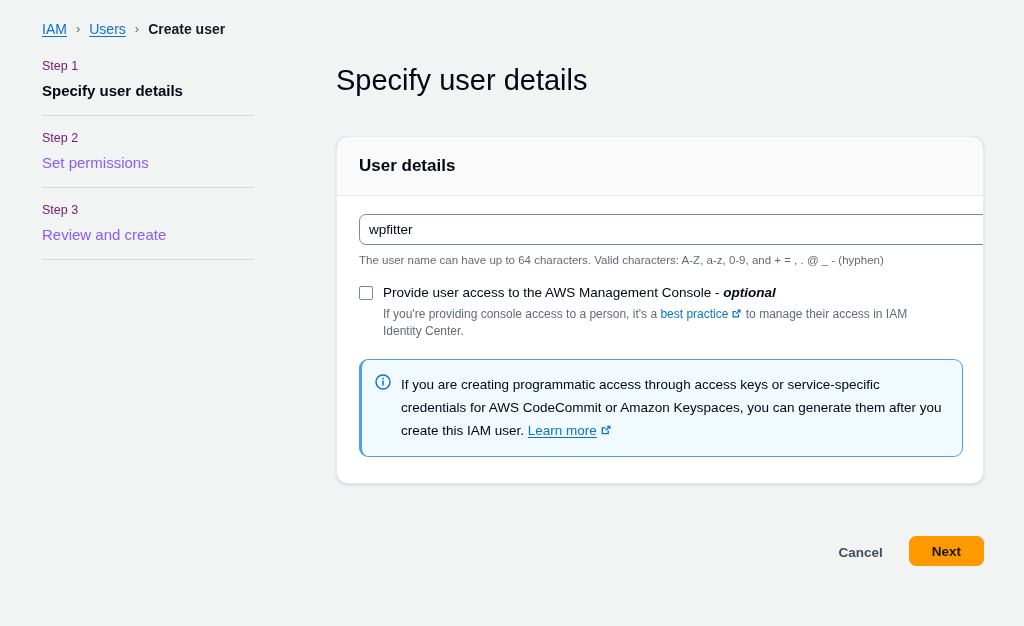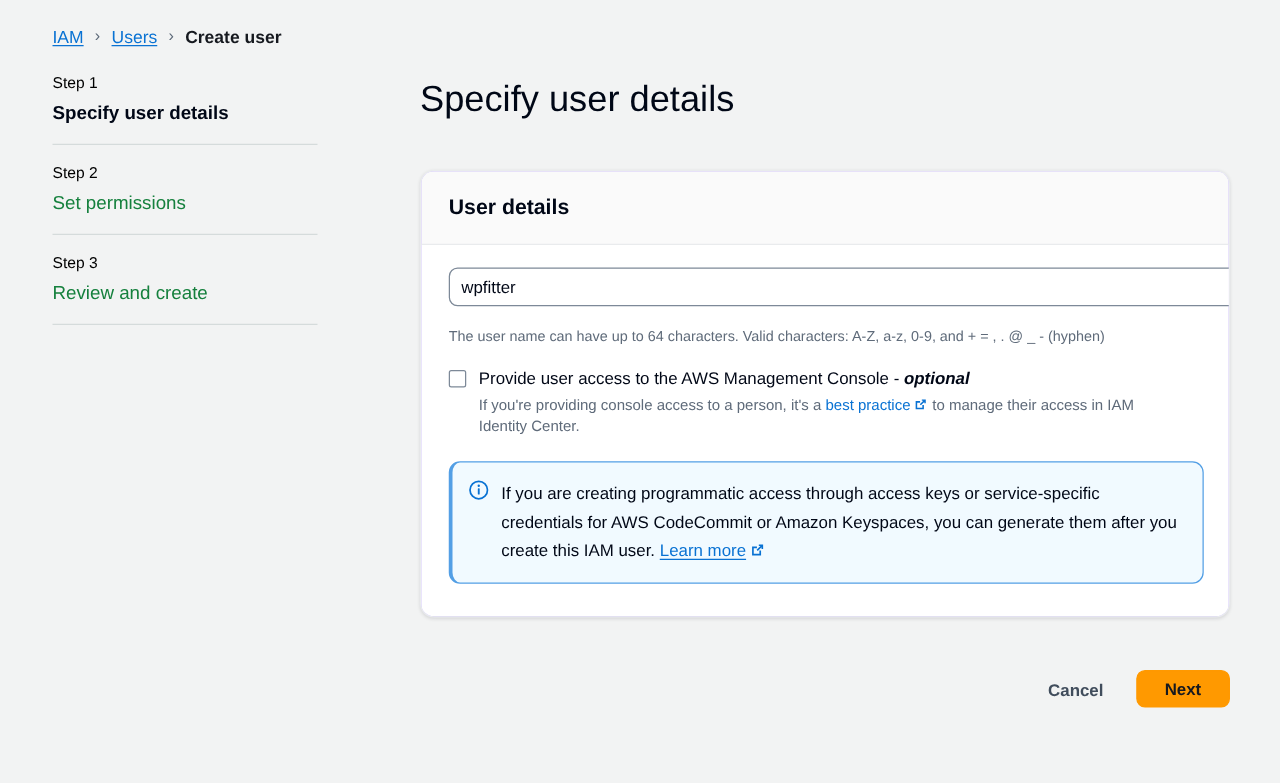--- a/index.html
+++ b/index.html
@@ -31,24 +31,24 @@
   .bc-sep {
     color: #5f6b7a; margin: 0 9px; font-size: 13px;
     display: inline-block; transform: translateY(0px);
   }
   .bc-current { color: #16191f; font-weight: 700; }
 
   .steps { position: absolute; left: 42px; top: 58px; width: 212px; }
   .step-block { padding-bottom: 14px; }
   .step-block + .step-block { border-top: 1px solid #d5dbdb; padding-top: 14px; }
   .step-num {
-    font-size: 12.5px; color: #000000; line-height: 16px; margin-bottom: 7px;
+    font-size: 12.5px; color: #701a75; line-height: 16px; margin-bottom: 7px;
   }
   .step-title {
-    font-size: 15px; color: #15803d; line-height: 20px;
+    font-size: 15px; color: #8b5cf6; line-height: 20px;
   }
   .step-title.active { color: #000716; font-weight: 700; }
   .step-divider-bottom { border-top: 1px solid #d5dbdb; }
 
   
   .main { position: absolute; left: 320px; top: 0; right: 0; bottom: 0; }
   .page-title {
     position: absolute; left: 16px; top: 61px;
     font-size: 29px; line-height: 38px; font-weight: 400; color: #000716;
   }
@@ -79,21 +79,21 @@
   .text-input {
     display: block; width: 636px; height: 31px;
     border: 1px solid #7d8998; border-radius: 7px;
     background: #ffffff;
     font-family: "Liberation Sans", sans-serif;
     font-size: 13.5px; color: #000716;
     padding: 0 9px;
     outline: none;
   }
   .constraint {
-    font-size: 11.5px; color: #5f6b7a; line-height: 16px; margin-top: 17px;
+    font-size: 11.5px; color: #5f6b7a; line-height: 16px; margin-top: 7px;
   }
 
   .checkbox-row {
     display: flex; align-items: flex-start; margin-top: 15px;
   }
   .checkbox-box {
     width: 14px; height: 14px; min-width: 14px;
     border: 1px solid #7d8998; border-radius: 2px;
     background: #ffffff; margin-top: 3px; margin-right: 10px;
     cursor: pointer;

